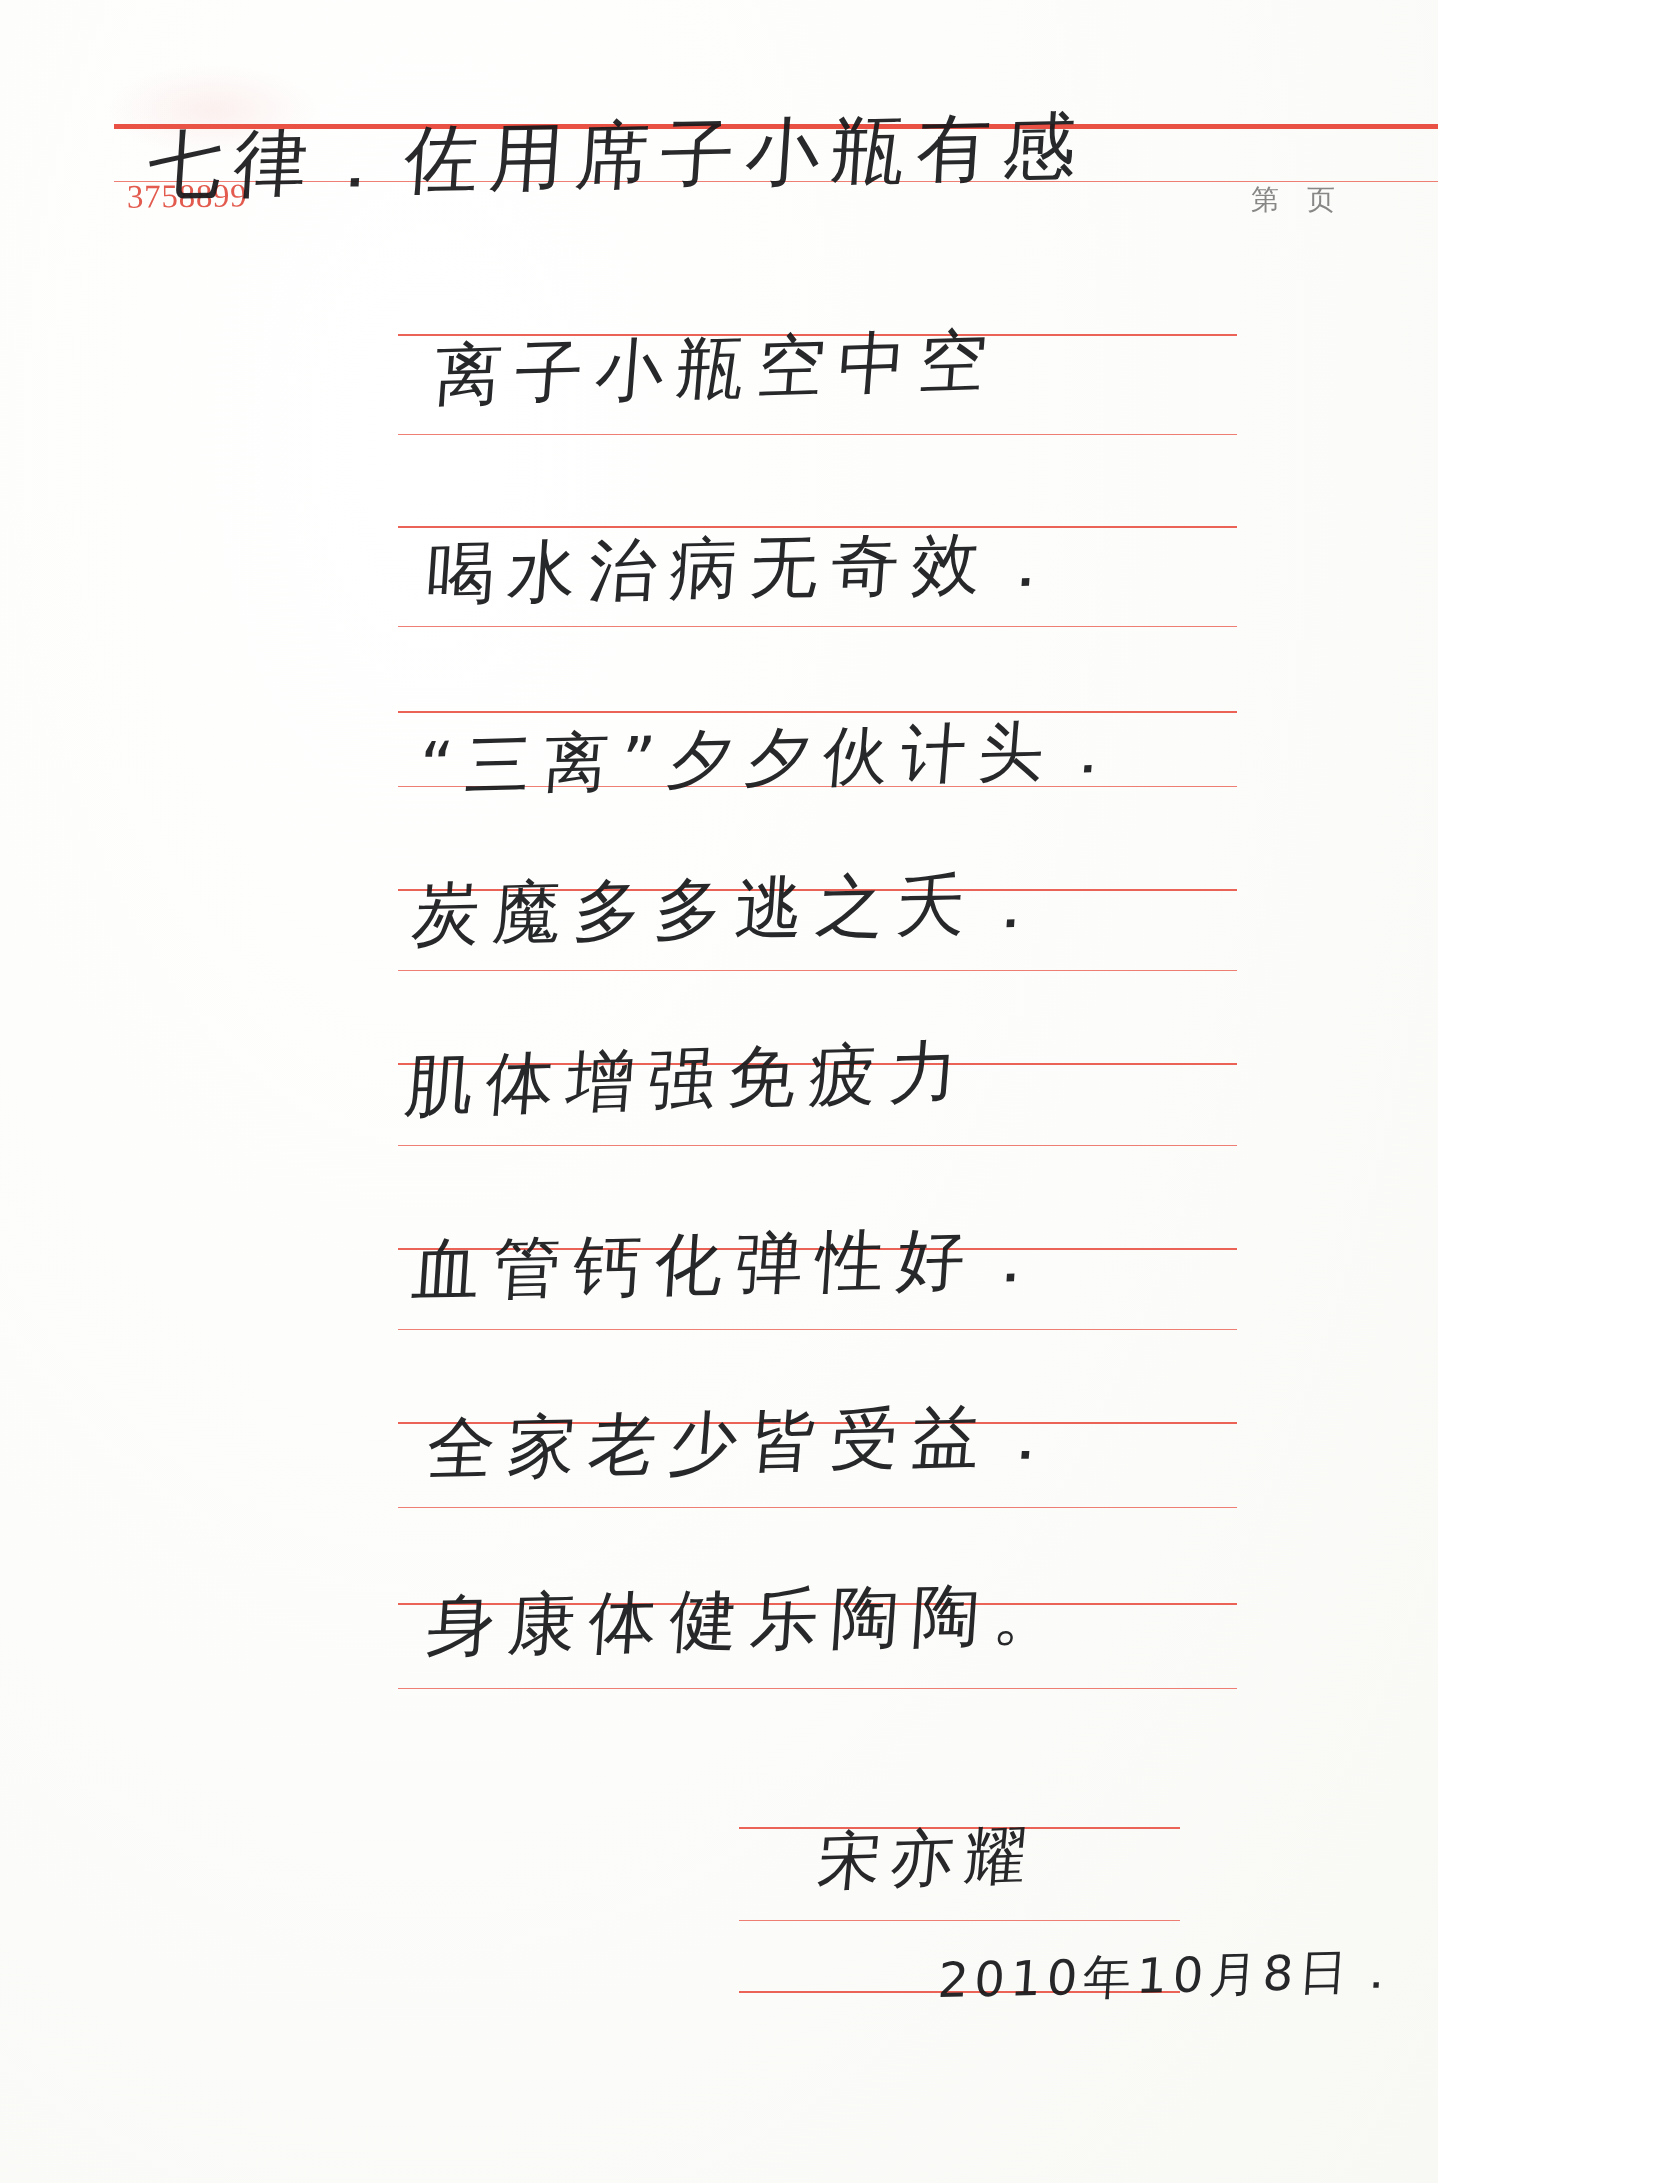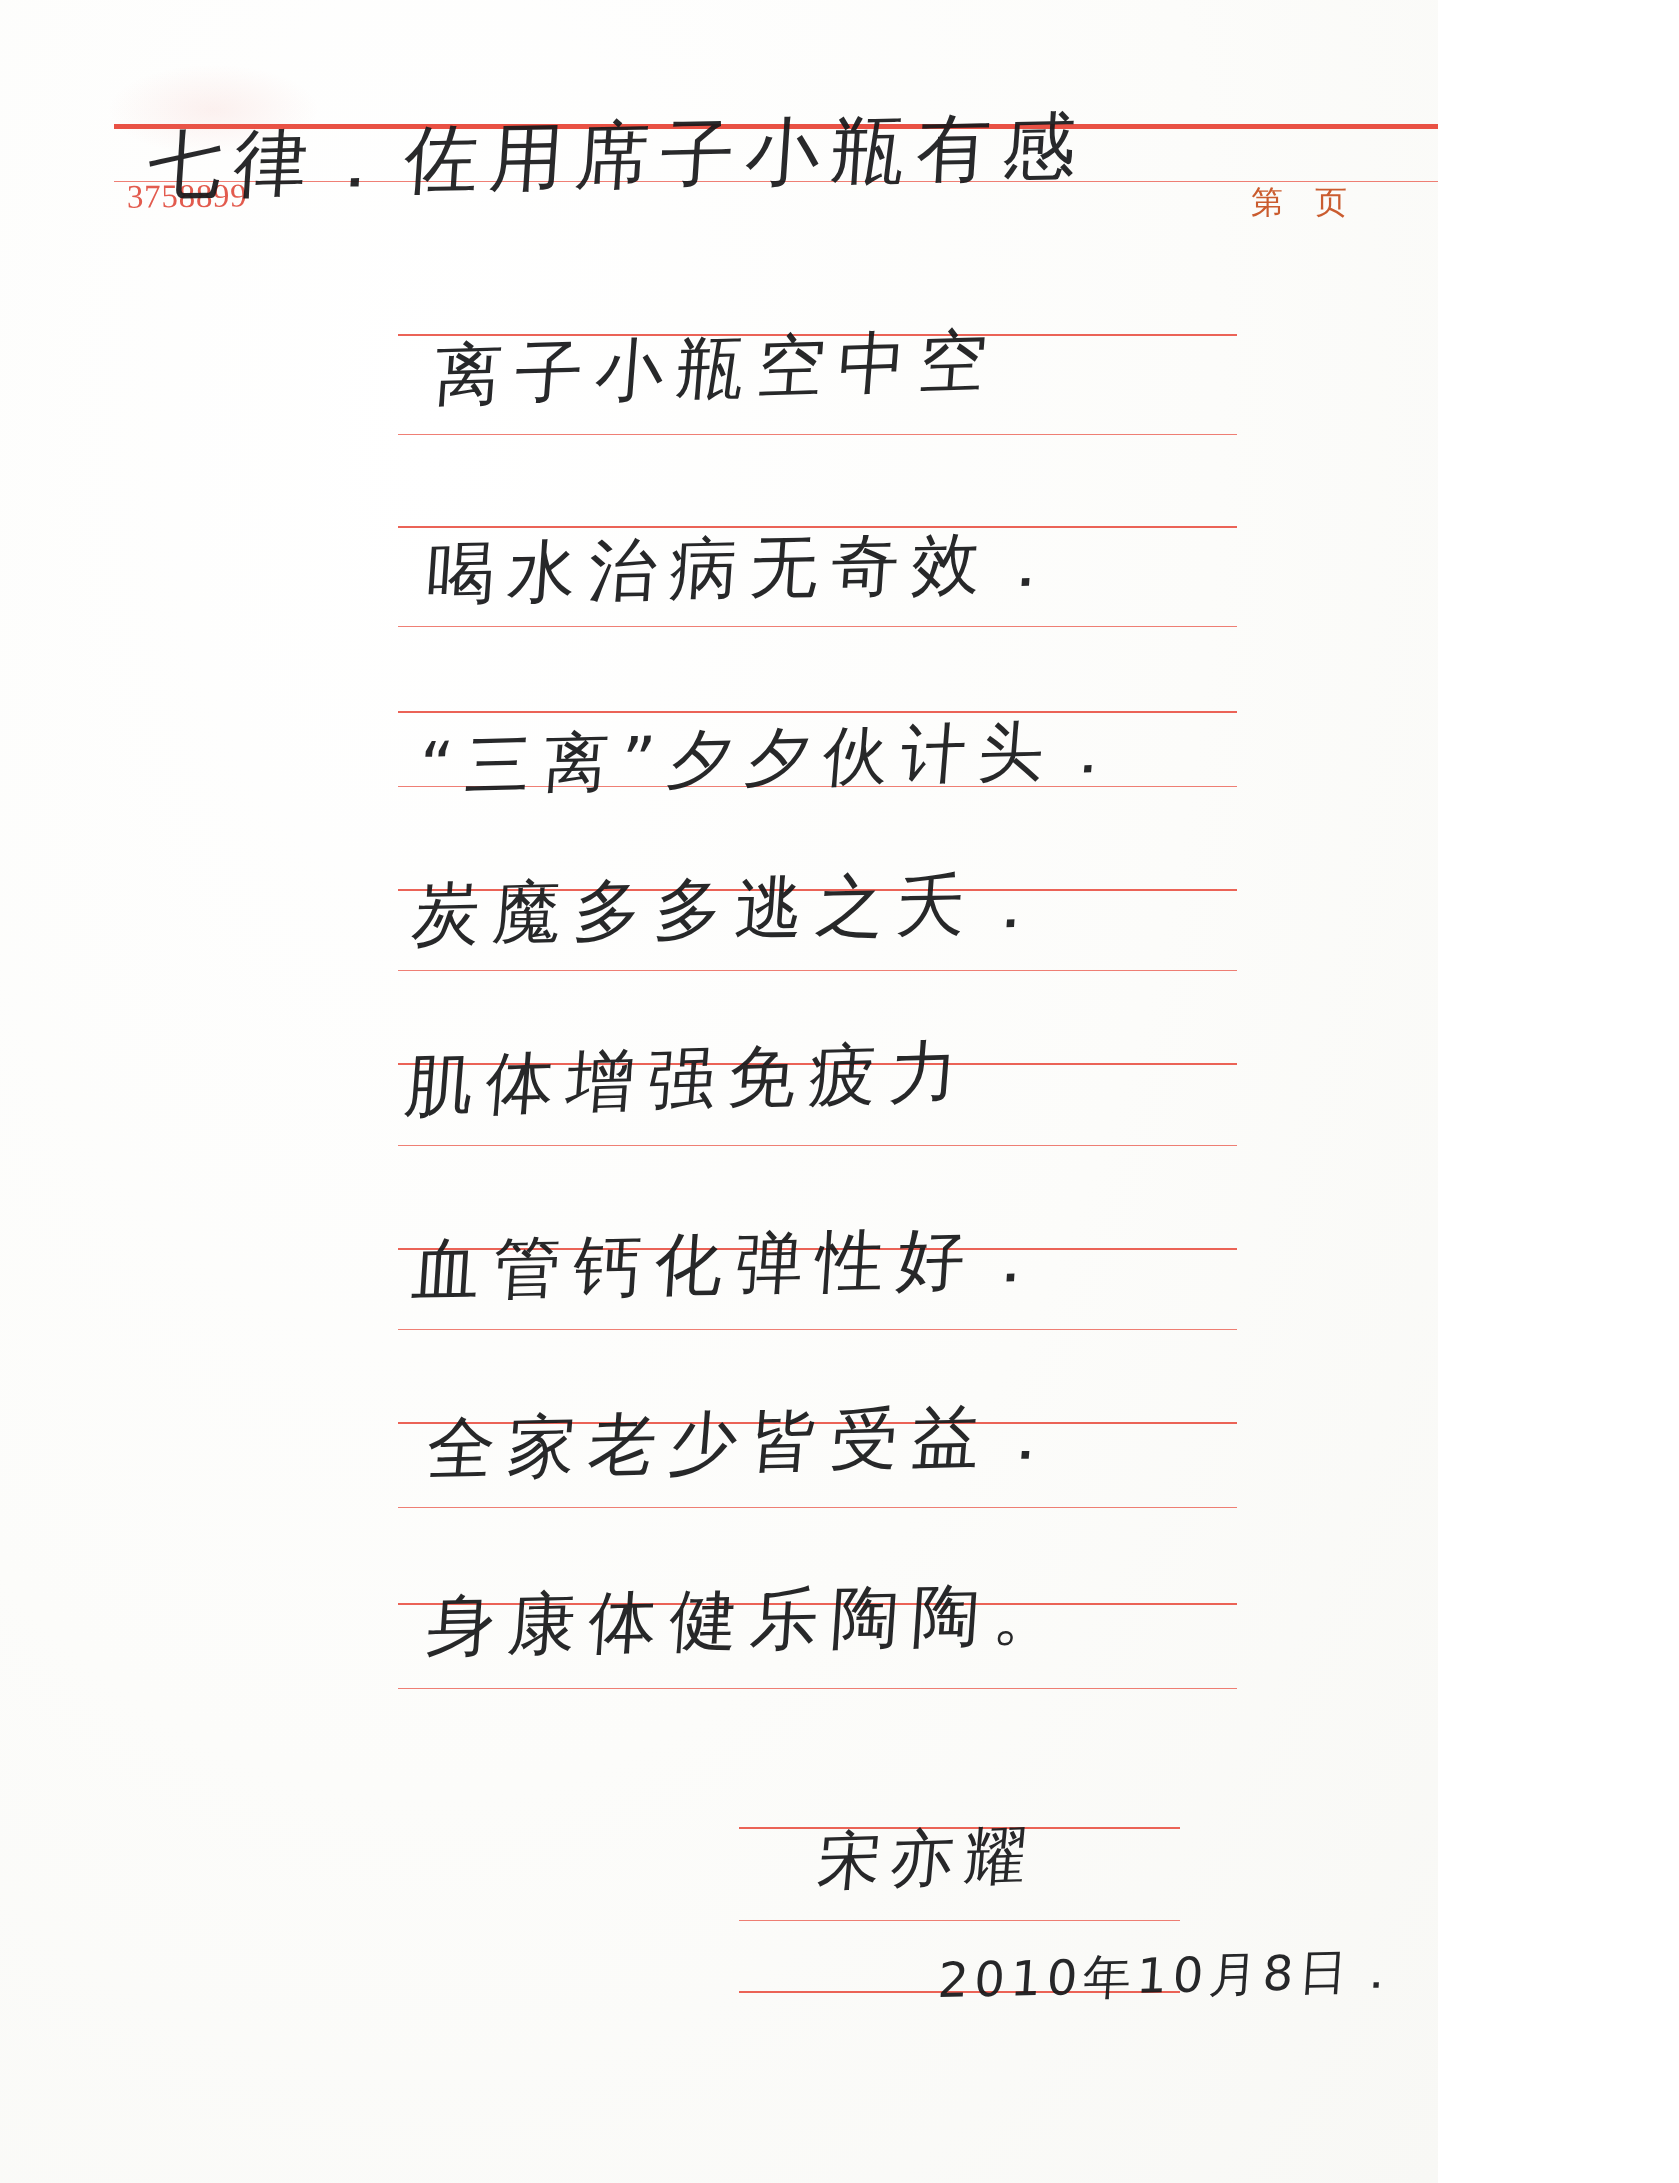--- a/index.html
+++ b/index.html
@@ -52,22 +52,22 @@
     opacity: .9;
     transform: rotate(-0.6deg);
     white-space: nowrap;
   }
   
   #page-mark {
     position: absolute;
     left: 1251px;
     top: 181px;
     font-family: "Liberation Serif", serif;
-    font-size: 32px;
-    color: #c2410c;
+    font-size: 28px;
+    color: #737373;
     opacity: .85;
   }
   
   .hand {
     position: absolute;
     font-family: "DejaVu Sans", sans-serif;
     color: #17181a;
     white-space: nowrap;
     font-weight: 500;
   }

